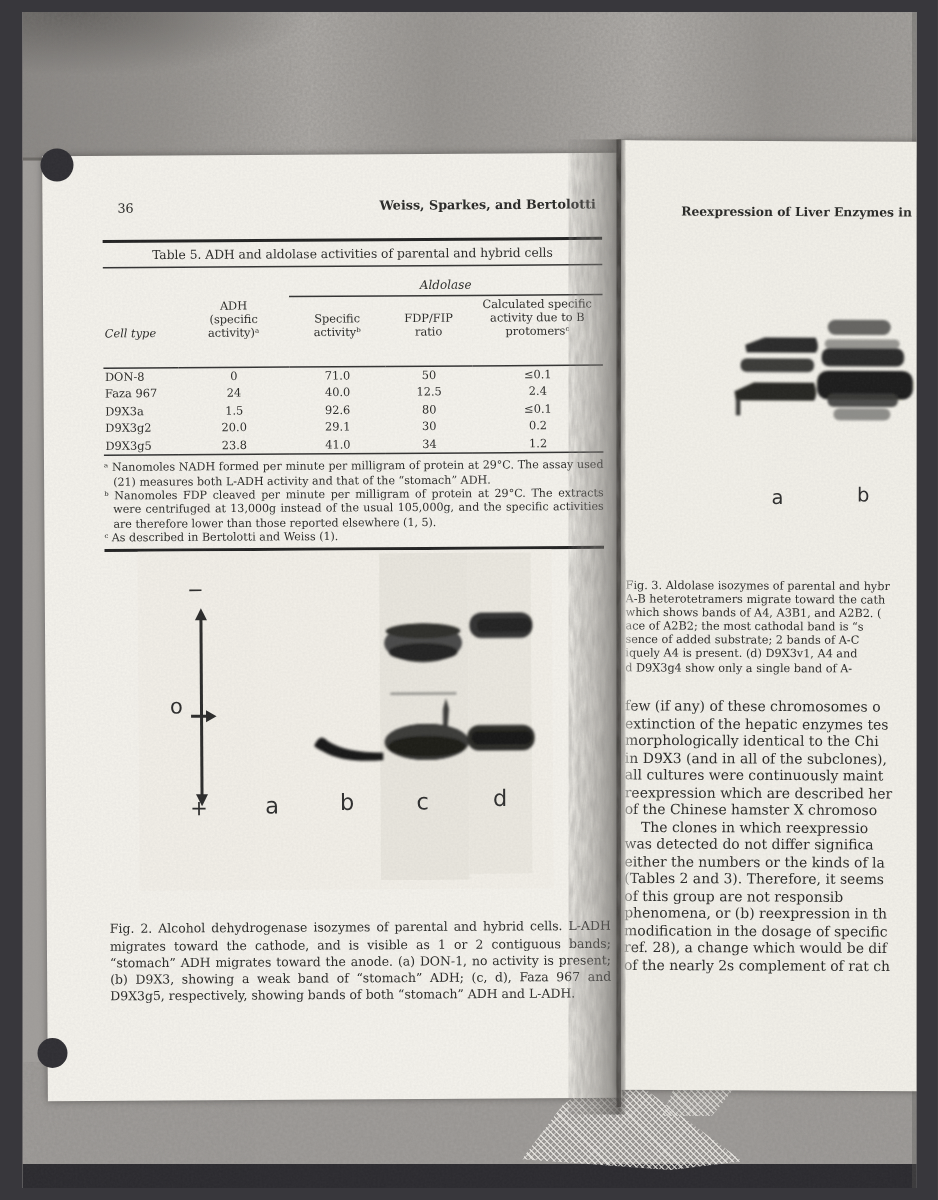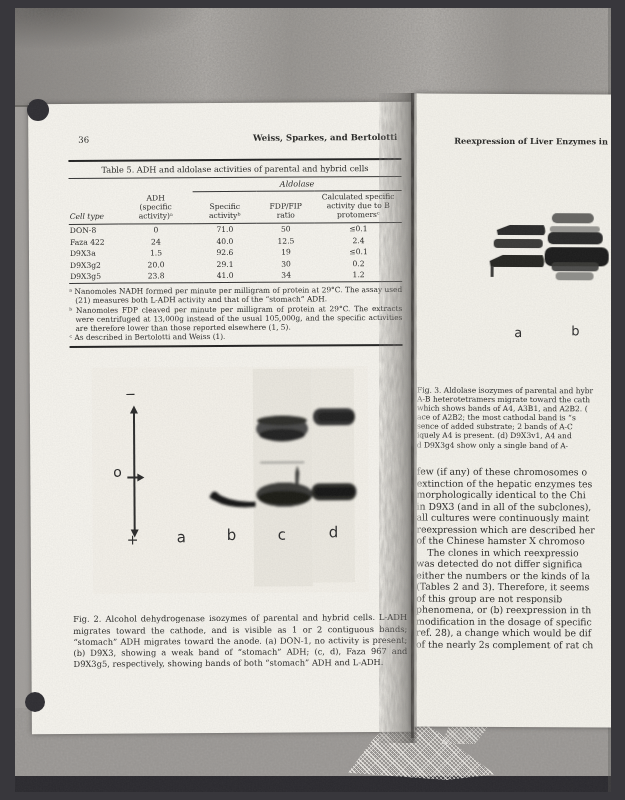--- a/index.html
+++ b/index.html
@@ -52,21 +52,21 @@
 
   
   .lp-pagenum{position:absolute;left:50px;top:31px;font-size:8.5px;}
   .lp-runhead{position:absolute;right:14px;top:30px;font-size:8.5px;font-weight:bold;white-space:nowrap;}
 
   .lp-table{position:absolute;left:40px;top:56px;width:333px;}
   .lp-table .t-title{border-top:2.5px solid #222;text-align:center;font-size:8.2px;
     padding:3px 2px 3px;border-bottom:1px solid #333;}
   .lp-table table{width:100%;border-collapse:collapse;font-size:7.6px;table-layout:fixed;}
   .lp-table th,.lp-table td{padding:1px 1px;font-weight:normal;}
-  .lp-table thead th{vertical-align:bottom;text-align:center;white-space:pre-line;line-height:9px;padding-bottom:3px;}
+  .lp-table thead th{vertical-align:bottom;text-align:center;white-space:pre-line;line-height:9px;padding-bottom:18px;}
   .lp-table .th-cell{text-align:left;font-style:italic;}
   .lp-table .th-aldolase{border-bottom:1px solid #333;padding:2px 0 2px;font-size:8px;font-style:italic;}
   .lp-table thead .h-row th{border-bottom:1px solid #333;}
   .lp-table tbody td{text-align:center;line-height:9.6px;}
   .lp-table tbody td:first-child{text-align:left;}
   .lp-table tbody tr:last-child td{padding-bottom:1px;border-bottom:1px solid #333;}
   .fnotes{margin-top:3px;font-size:7.4px;line-height:9.3px;text-align:justify;}
   .fnotes p{margin:0;padding-left:6px;text-indent:-6px;}
   .t-bottom-rule{border-bottom:2.5px solid #222;margin-top:3px;}
 
@@ -165,31 +165,31 @@
           </thead>
           <tbody>
             <tr>
               <td>DON-8</td>
                 <td>0</td>
                 <td>71.0</td>
                 <td>50</td>
                 <td>≤0.1</td>
             </tr>
             <tr>
-              <td>Faza 422</td>
+              <td>Faza 967</td>
                 <td>24</td>
                 <td>40.0</td>
                 <td>12.5</td>
                 <td>2.4</td>
             </tr>
             <tr>
               <td>D9X3a</td>
                 <td>1.5</td>
                 <td>92.6</td>
-                <td>19</td>
+                <td>80</td>
                 <td>≤0.1</td>
             </tr>
             <tr>
               <td>D9X3g2</td>
                 <td>20.0</td>
                 <td>29.1</td>
                 <td>30</td>
                 <td>0.2</td>
             </tr>
             <tr>

